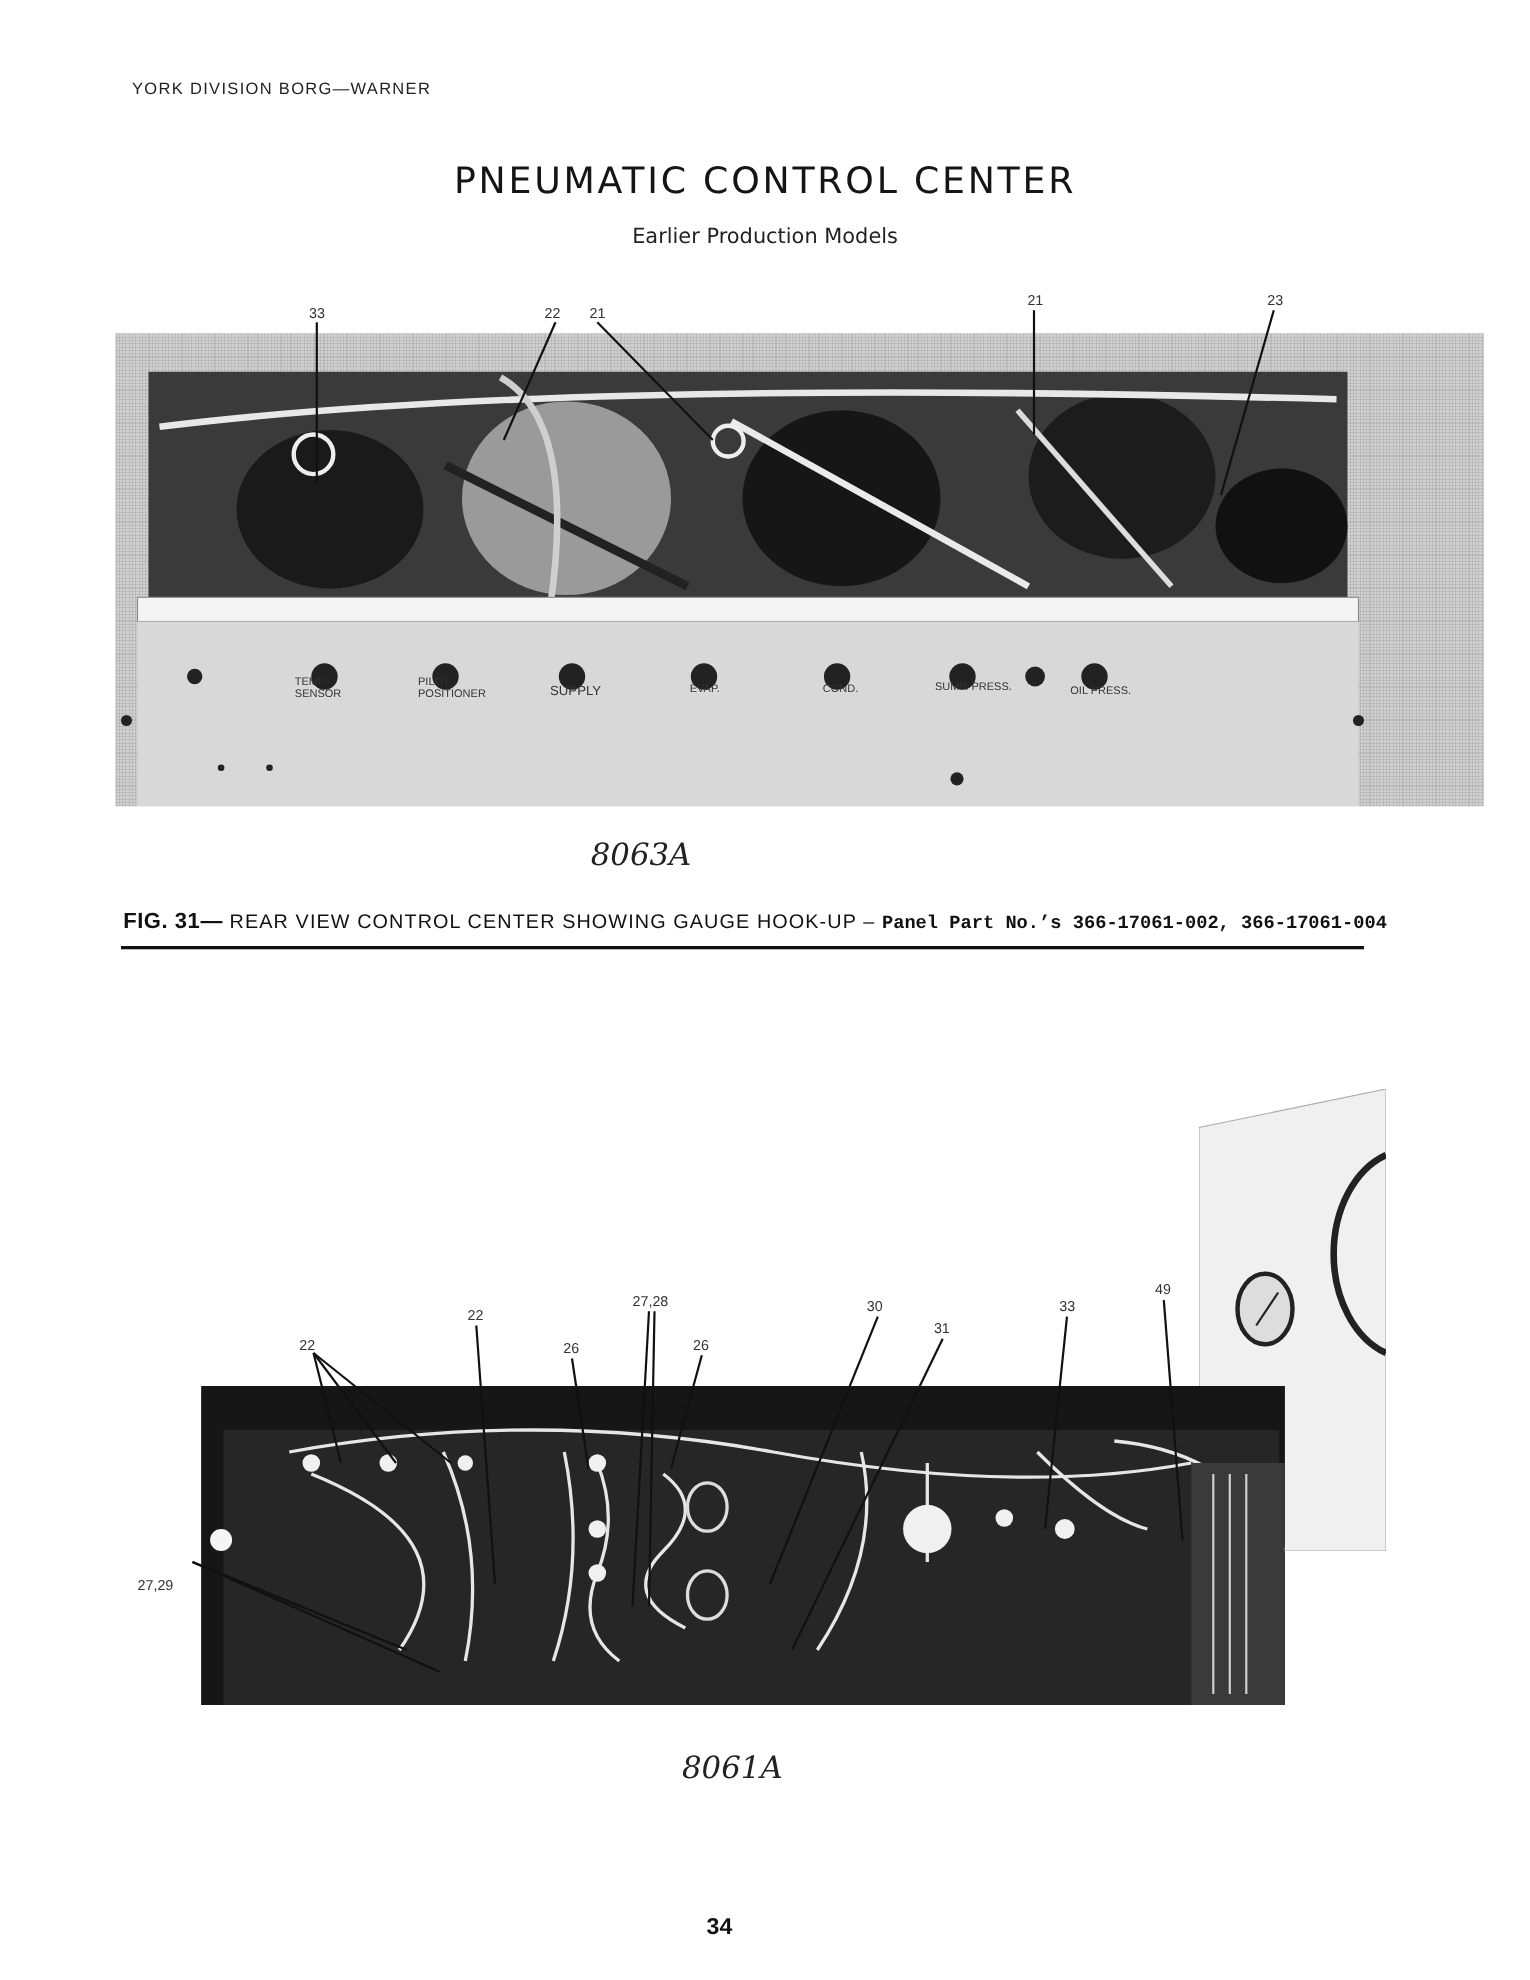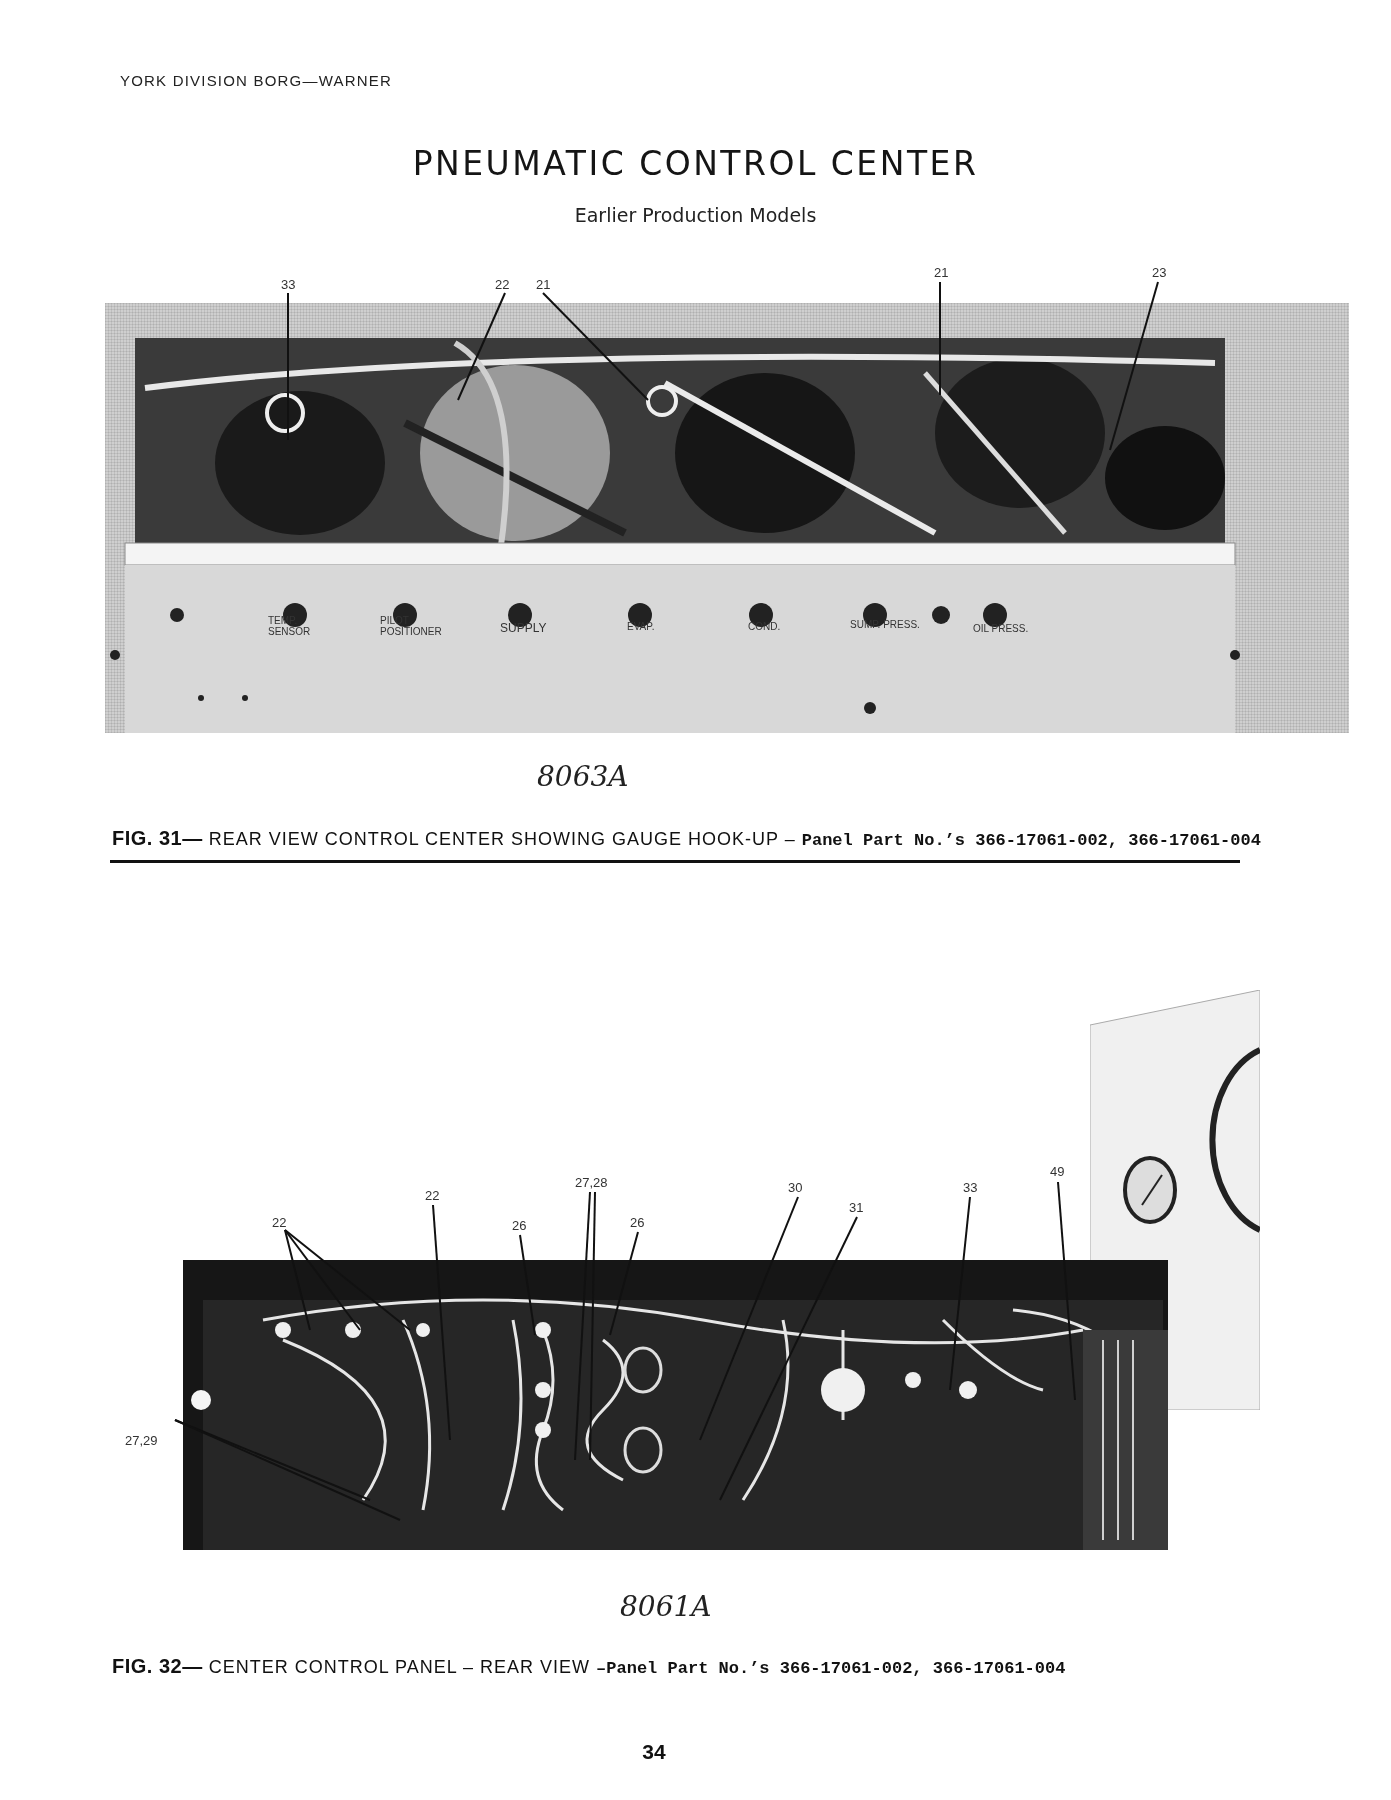--- a/index.html
+++ b/index.html
@@ -180,18 +180,15 @@
       <line x1="857" y1="337" x2="720" y2="620"></line>
       <line x1="970" y1="317" x2="950" y2="510"></line>
       <line x1="1058" y1="302" x2="1075" y2="520"></line>
       <line x1="175" y1="540" x2="370" y2="620"></line>
       <line x1="175" y1="540" x2="400" y2="640"></line>
     </g>
   </svg>
 
   <div class="abs handwritten" style="left:620px;top:710px;">8061A</div>
 
-  <div class="abs caption" style="left:112px;top:775px;">
-    <span class="fig">FIG. 32—</span><span> CENTER CONTROL PANEL – REAR VIEW </span><span class="part">–Panel Part No.’s 366-17061-002, 366-17061-004</span>
-  </div>
 </div>
 
 <div class="abs pageno">34</div>
 
 </body></html>

